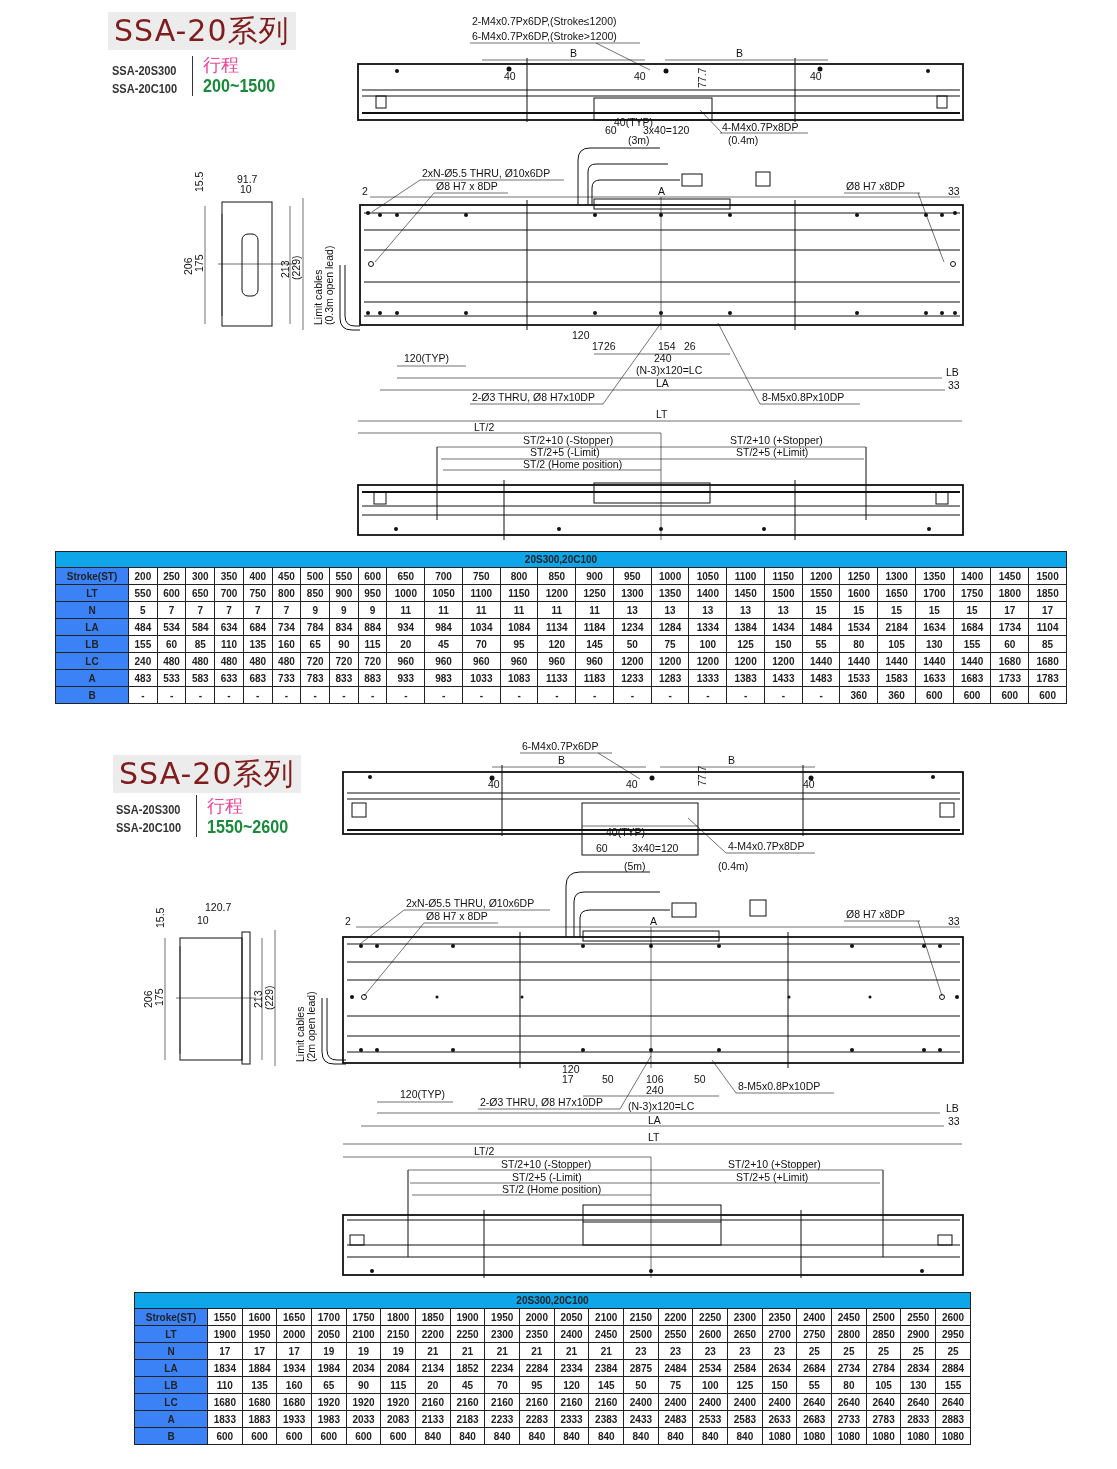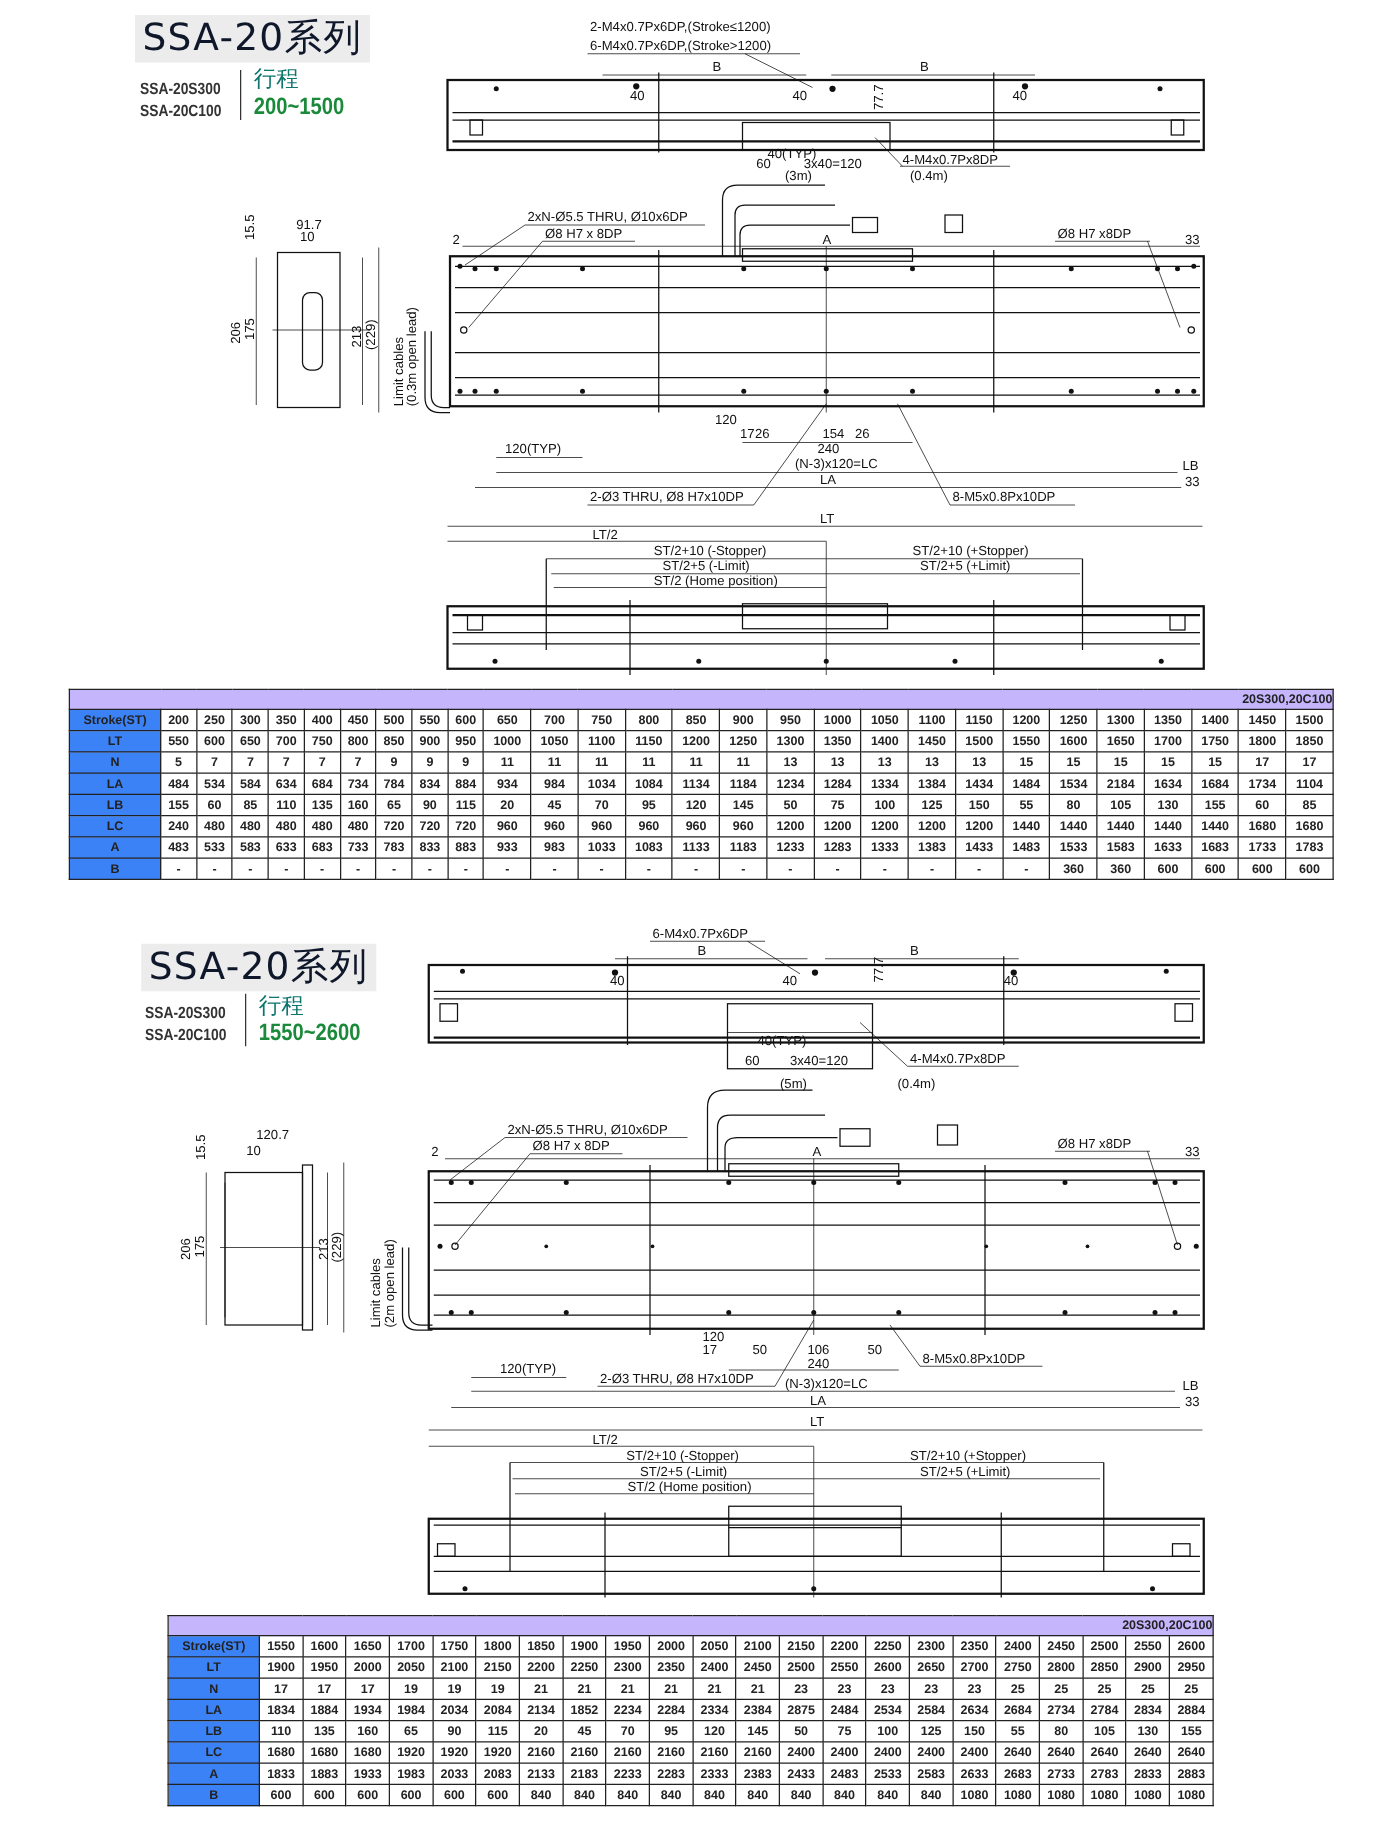--- a/index.html
+++ b/index.html
@@ -1,33 +1,33 @@
 <!DOCTYPE html>
 <html><head>
 <meta charset="utf-8">
 <style>
   html, body { margin:0; padding:0; background:#ffffff; }
   body { width:1117px; height:1469px; position:relative; overflow:hidden;
          font-family:"Liberation Sans", sans-serif; color:#222; }
   .abs { position:absolute; }
-  .series-title { background:#ececec; color:#0f172a; font-size:30px; letter-spacing:1px;
+  .series-title { background:#ececec; color:#7f1d1d; font-size:30px; letter-spacing:1px;
                   padding:0 6px; line-height:38px; font-family:"DejaVu Sans", sans-serif; }
   .models { font-size:13px; font-weight:bold; color:#333; line-height:18px;
             font-family:"Liberation Sans Narrow","Liberation Sans", sans-serif; transform:scaleX(0.85); transform-origin:left; }
   .vsep { width:1px; background:#333; }
-  .stroke-label { color:#0f766e; font-size:18px; line-height:20px; font-family:Liberation Mono, monospace; }
+  .stroke-label { color:#ec4899; font-size:18px; line-height:20px; font-family:Liberation Sans, sans-serif; }
   .stroke-range { color:#1a8a3a; font-size:19px; line-height:22px; font-weight:bold; transform:scaleX(0.85); transform-origin:left; }
   svg.drw { position:absolute; overflow:visible; }
   svg.drw text { font-family:"Liberation Sans", sans-serif; font-size:10.5px; fill:#111; }
   svg.drw .ln { stroke:#111; stroke-width:1; fill:none; }
   svg.drw .thk { stroke:#111; stroke-width:1.8; fill:none; }
   svg.drw .thin { stroke:#111; stroke-width:0.6; fill:none; }
   table.spec { position:absolute; border-collapse:collapse; font-size:10px; font-weight:bold; color:#222; }
   table.spec td, table.spec th { border:1px solid #222; text-align:center; padding:0; height:16px; }
-  table.spec .hdr { background:#c4b5fd; text-align:right; height:15px; }
+  table.spec .hdr { background:#0ea5e9; text-align:center; height:15px; }
   table.spec .rowhd { background:#3b82f6; width:72px; }
 </style>
 </head>
 <body>
 
 <div>
   <div class="abs series-title" style="left:108px;top:12px;">SSA-20系列</div>
   <div class="abs models" style="left:112px;top:62px;">
     <div>SSA-20S300</div>
     <div>SSA-20C100</div>

